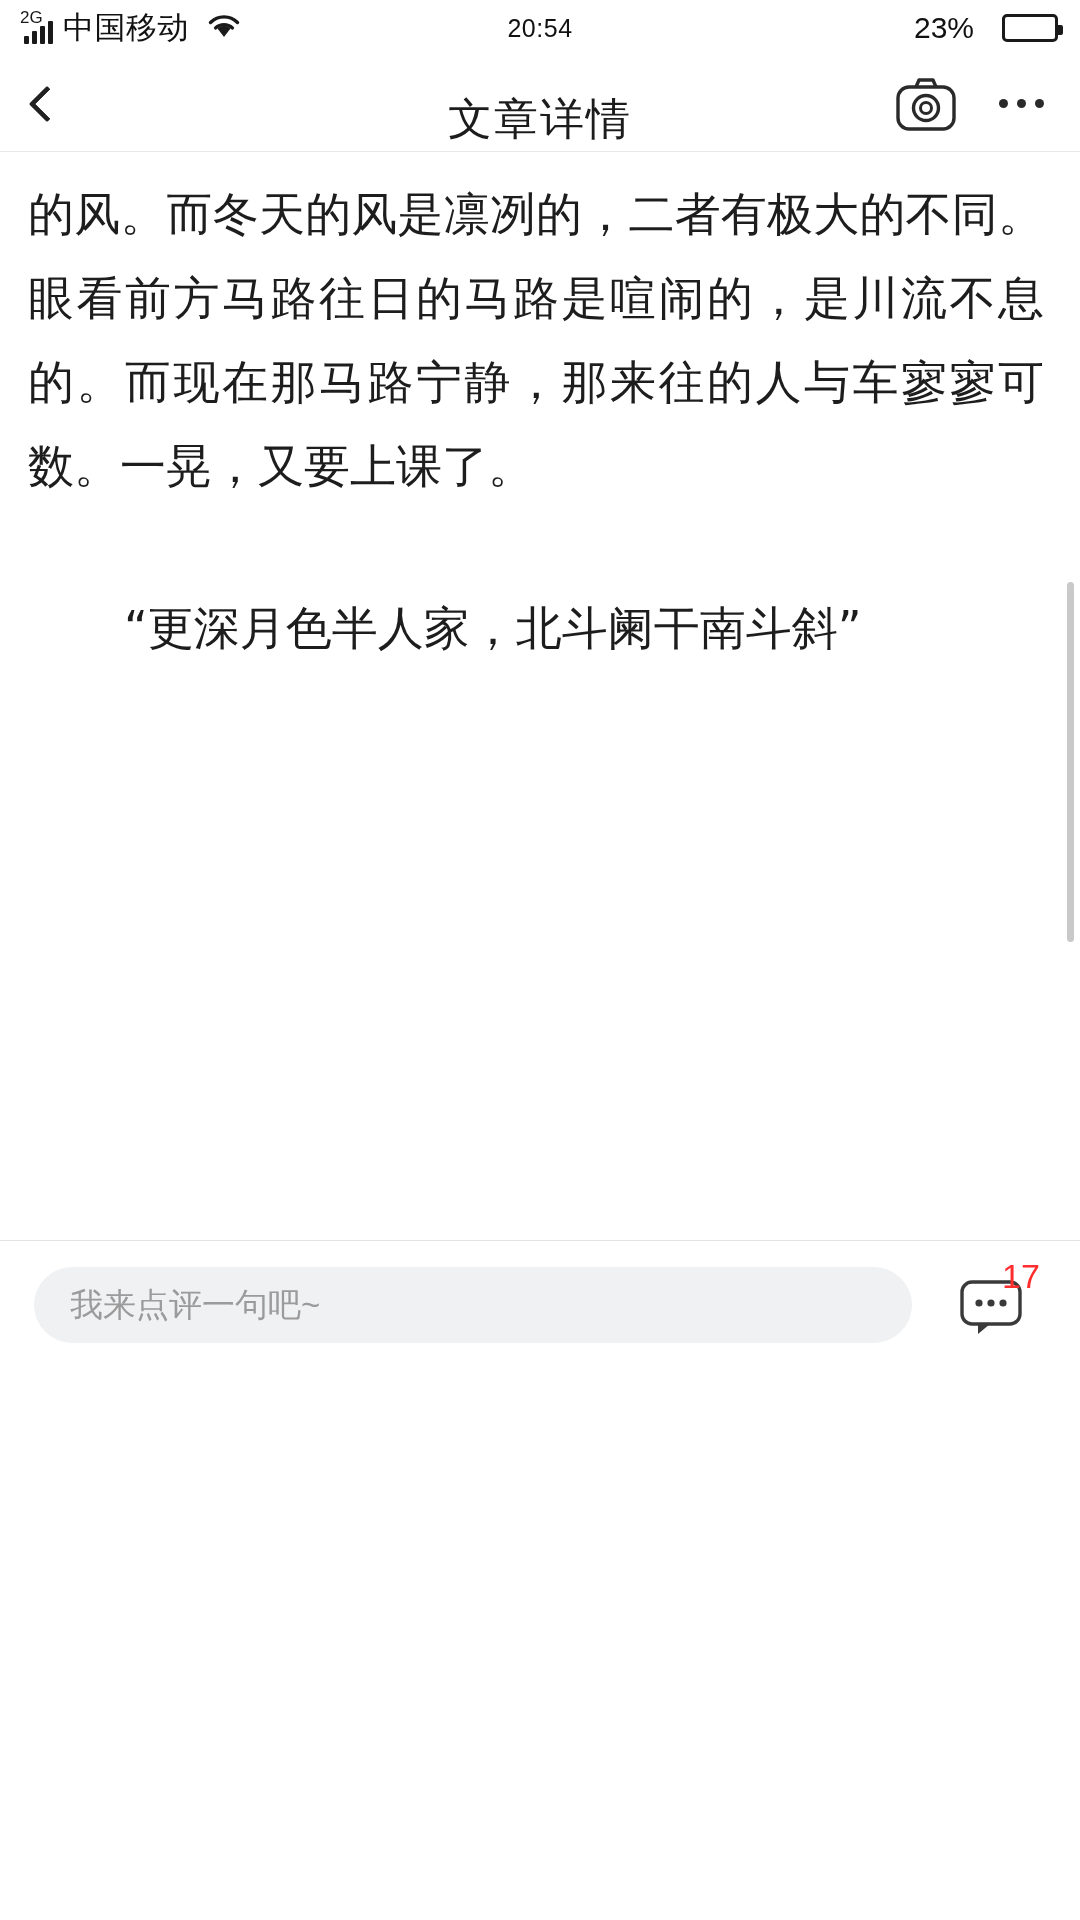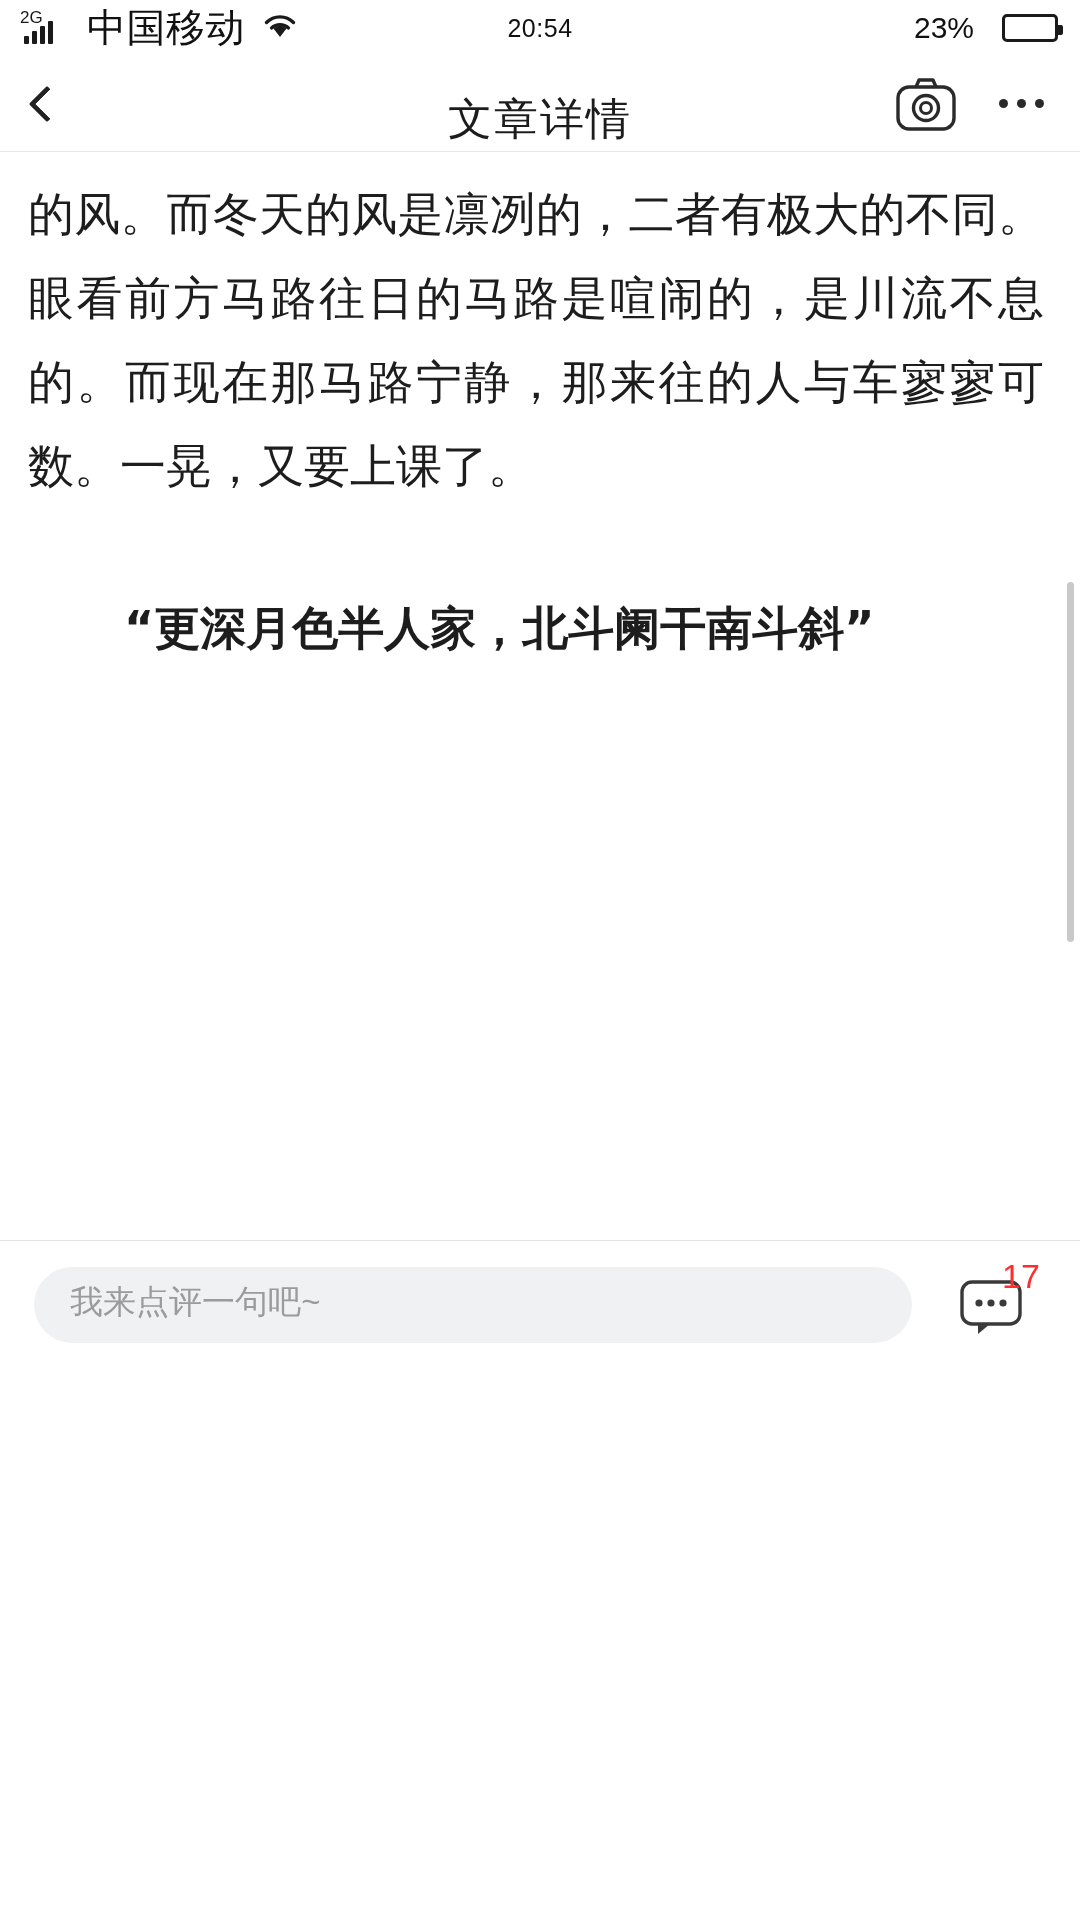--- a/index.html
+++ b/index.html
@@ -54,21 +54,21 @@
     display: flex;
     align-items: flex-end;
     gap: 3px;
     margin-top: 8px;
   }
   .bars i { display: block; width: 5px; background: #1a1a1a; border-radius: 1px; }
   .bars i:nth-child(1) { height: 8px; }
   .bars i:nth-child(2) { height: 13px; }
   .bars i:nth-child(3) { height: 18px; }
   .bars i:nth-child(4) { height: 23px; }
-  .carrier { font-size: 39px; letter-spacing: 0.5px; color: #111; margin-left: 24px; }
+  .carrier { font-size: 31px; letter-spacing: 0.5px; color: #111; }
   .wifi { margin-left: 6px; display: inline-block; }
   .sb-center {
     position: absolute;
     left: 0; right: 0;
     text-align: center;
     font-size: 25px;
     color: #111;
     letter-spacing: 0.5px;
     pointer-events: none;
   }
@@ -155,21 +155,21 @@
   }
   .article p {
     margin: 0;
     font-family: "DejaVu Sans", "Liberation Sans", sans-serif;
     font-size: 46px;
     line-height: 84px;
     color: #1d1d1d;
     text-align: justify;
     letter-spacing: 0px;
   }
-  .p-indent { text-indent: 96px; font-weight: bold; }
+  .p-indent { text-indent: 96px; }
   .p-gap { height: 78px; }
   .scrollbar {
     position: absolute;
     right: 6px;
     top: 430px;
     width: 7px;
     height: 360px;
     border-radius: 4px;
     background: #c9c9c9;
   }
@@ -195,21 +195,21 @@
   .comment-input {
     flex: 1 1 auto;
     height: 76px;
     background: #f0f1f3;
     border-radius: 38px;
     border: none;
     outline: none;
     padding: 0 36px;
     font-size: 33px;
     color: #a21caf;
-    font-family: Liberation Mono, monospace;
+    font-family: Liberation Sans, sans-serif;
   }
   .comment-input::placeholder { color: #9b9b9b; }
   .action {
     position: relative;
     width: 108px; height: 96px;
     display: flex;
     align-items: center;
     justify-content: center;
     cursor: pointer;
   }

